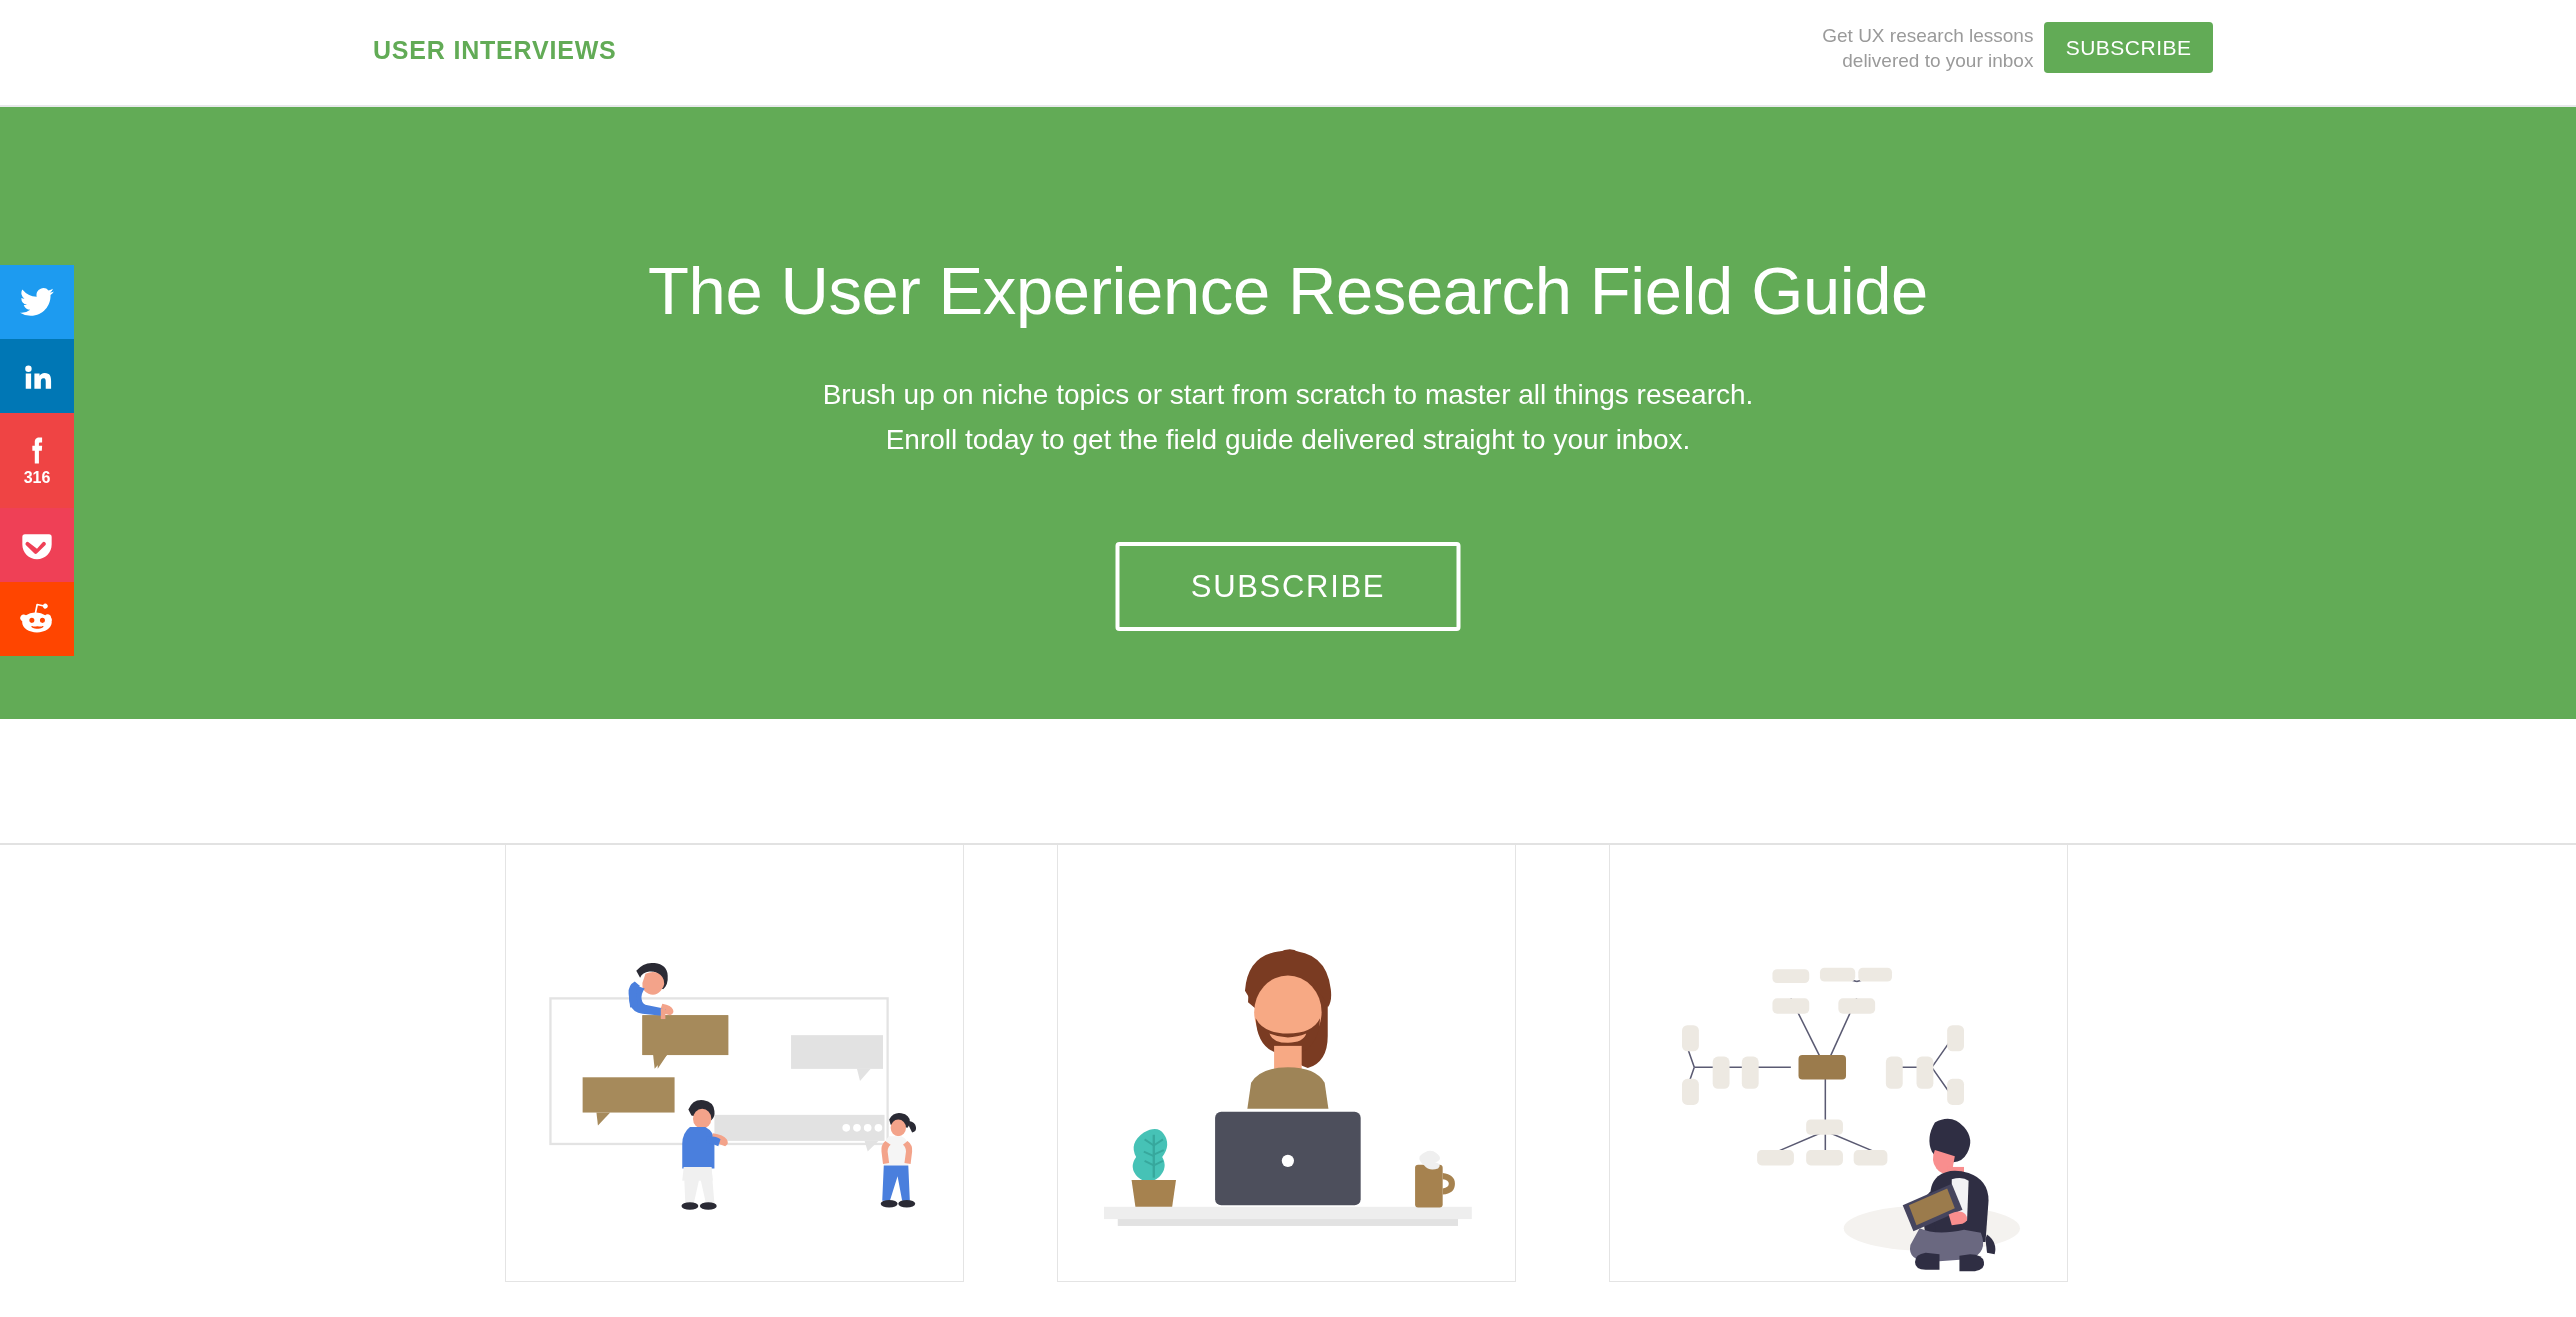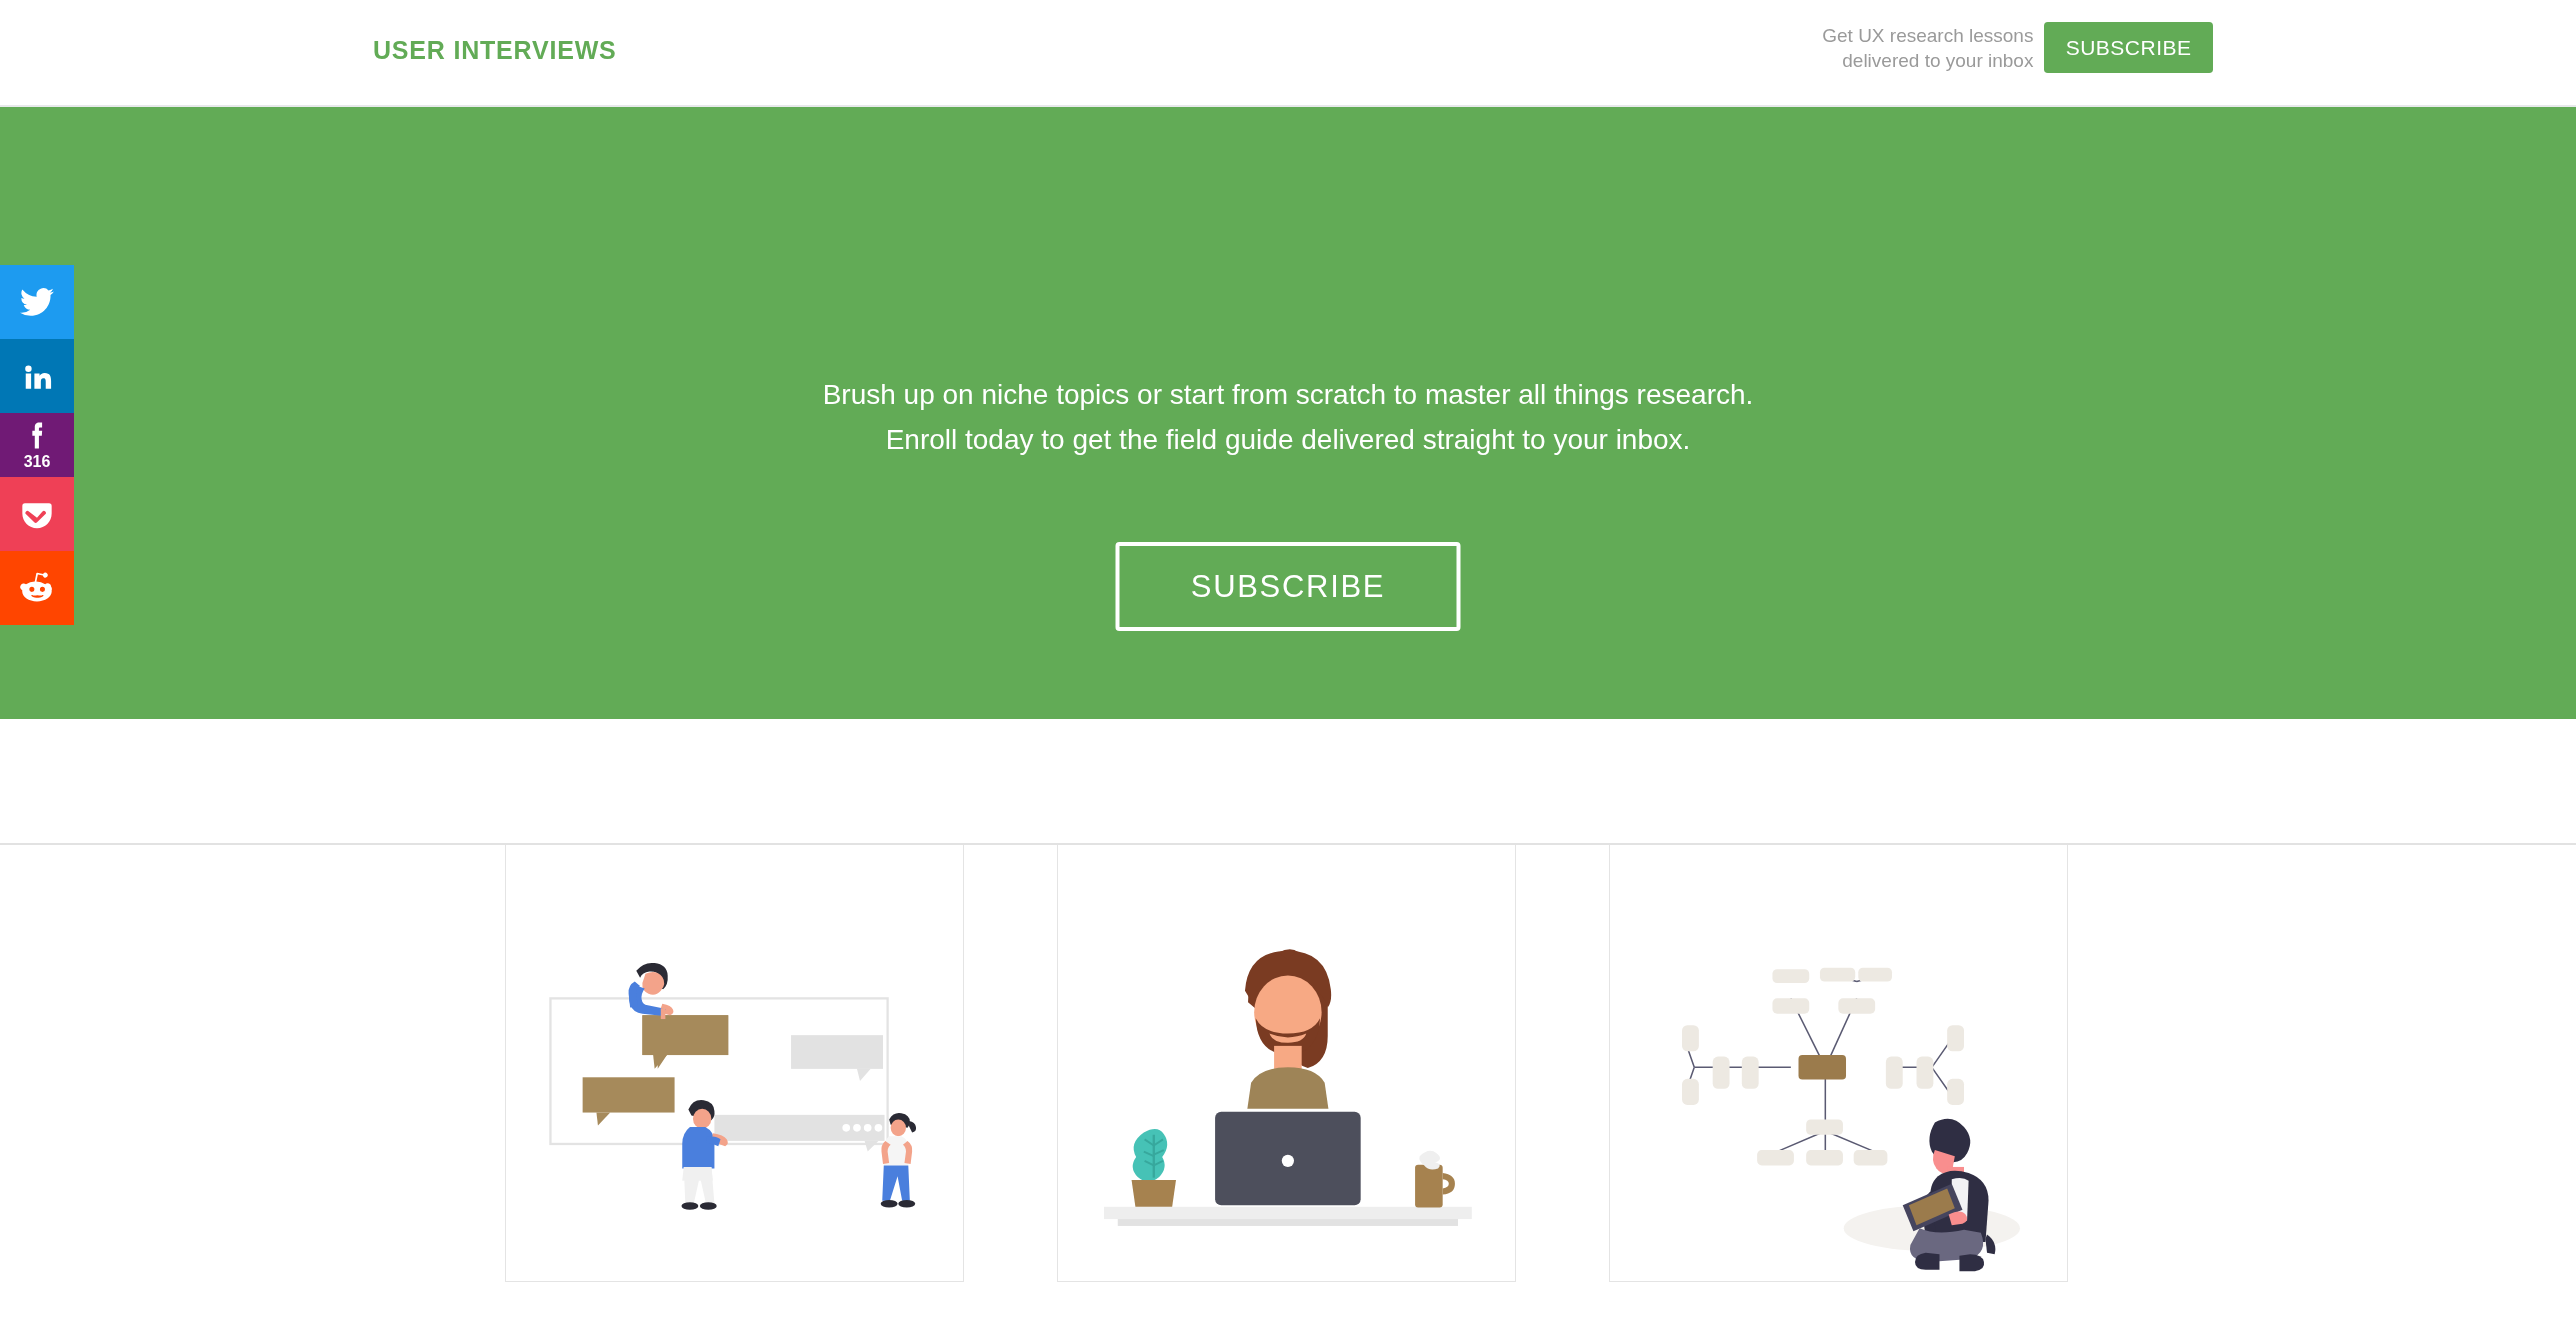--- a/index.html
+++ b/index.html
@@ -141,21 +141,21 @@
   .social-count {
     color: #ffffff;
     font-size: 16px;
     font-weight: bold;
     line-height: 1;
     margin-top: 3.8px;
     font-family: "Liberation Sans", sans-serif;
   }
   .sb-twitter  { background: #1d9bf0; }
   .sb-linkedin { background: #0077b5; }
-  .sb-facebook { background: #701a75; height: 64px; }
+  .sb-facebook { background: #ef4444; height: 95px; }
   .sb-pocket   { background: #ef4056; }
   .sb-reddit   { background: #ff4500; }
 
   
   .cards-section {
     position: absolute;
     top: 719px; left: 0;
     width: 2576px;
     height: 598px;
     background: #ffffff;
@@ -199,20 +199,21 @@
 <header class="site-header">
   <div class="logo">USER INTERVIEWS</div>
   <div class="header-right">
     <div class="header-tagline">Get UX research lessons
 delivered to your inbox</div>
     <button class="header-subscribe">SUBSCRIBE</button>
   </div>
 </header>
 
 <section class="hero">
+  <h1 class="hero-title">The User Experience Research Field Guide</h1>
   <div class="hero-sub">Brush up on niche topics or start from scratch to master all things research.
 Enroll today to get the field guide delivered straight to your inbox.</div>
   <button class="hero-cta">SUBSCRIBE</button>
 </section>
 
 <aside class="social-rail">
 
   <div class="social-btn sb-twitter">
     <span>
       <svg width="34" height="34" viewBox="0 0 24 24" fill="#ffffff">

